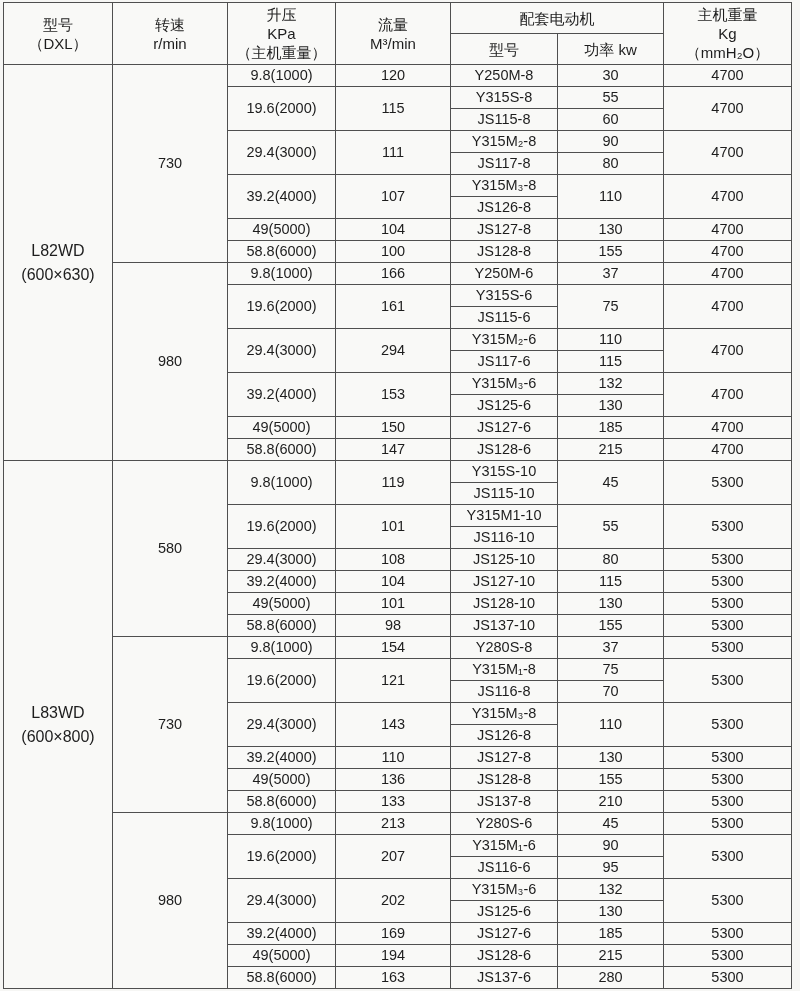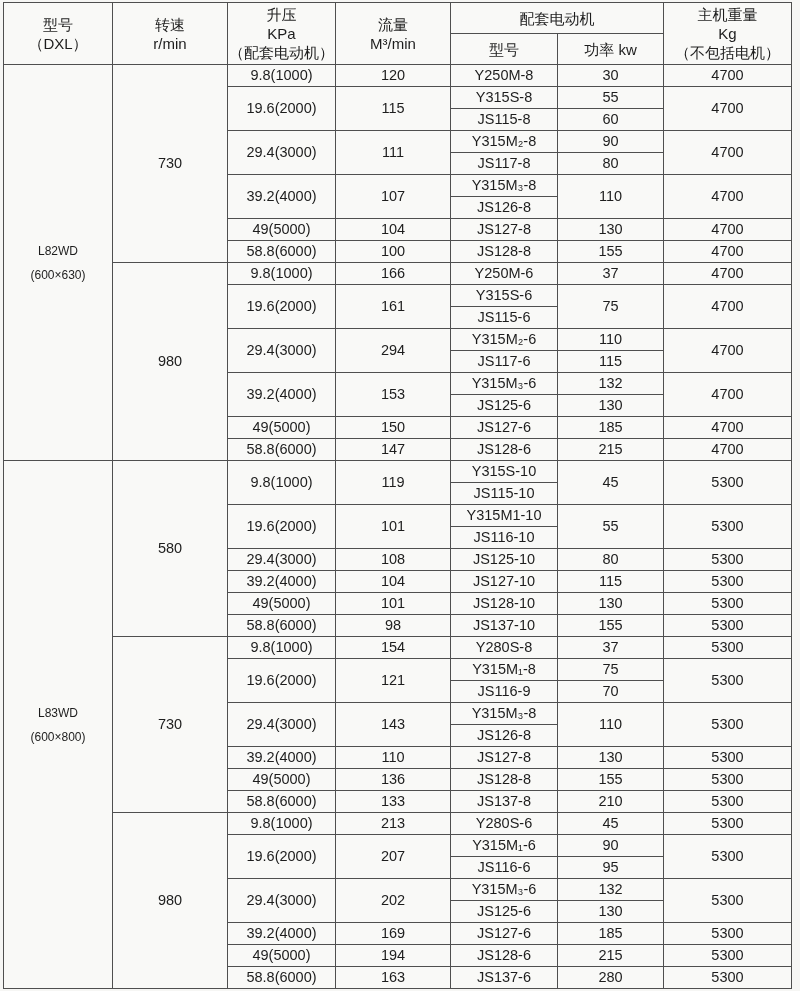--- a/index.html
+++ b/index.html
@@ -23,21 +23,21 @@
     vertical-align:middle;
     padding:0;
     overflow:hidden;
     font-weight:normal;
   }
   .spec thead tr{height:31px;}
   .spec thead th{font-size:15px;line-height:19px;}
   .spec thead th div{line-height:19px;}
   .spec tbody tr{height:22px;}
   .spec tbody td{font-size:14.5px;line-height:21px;}
-  .c-model div{line-height:24px;font-size:12px;}
+  .c-model div{line-height:24px;font-size:16px;}
 </style>
 </head>
 <body>
 
 <table class="spec">
   <colgroup>
     <col style="width:109px">
       <col style="width:115px">
       <col style="width:108px">
     <col style="width:115px">
@@ -51,31 +51,31 @@
         <div>型号</div>
         <div>（DXL）</div>
       </th>
       <th rowspan="2">
         <div>转速</div>
         <div>r/min</div>
       </th>
       <th rowspan="2">
         <div>升压</div>
         <div>KPa</div>
-        <div>（配套电动机）</div>
+        <div>（主机重量）</div>
       </th>
       <th rowspan="2">
         <div>流量</div>
         <div>M³/min</div>
       </th>
       <th colspan="2">配套电动机</th>
       <th rowspan="2">
         <div>主机重量</div>
         <div>Kg</div>
-        <div>（不包括电机）</div>
+        <div>（mmH₂O）</div>
       </th>
     </tr>
     <tr>
       <th>型号</th>
       <th>功率 kw</th>
     </tr>
   </thead>
   <tbody>
     <tr>
       <td rowspan="18" class="c-model">
@@ -251,21 +251,21 @@
       <td>5300</td>
     </tr>
     <tr>
       <td rowspan="2">19.6(2000)</td>
       <td rowspan="2">121</td>
       <td>Y315M₁-8</td>
       <td>75</td>
       <td rowspan="2">5300</td>
     </tr>
     <tr>
-      <td>JS116-9</td>
+      <td>JS116-8</td>
       <td>70</td>
     </tr>
     <tr>
       <td rowspan="2">29.4(3000)</td>
       <td rowspan="2">143</td>
       <td>Y315M₃-8</td>
       <td rowspan="2">110</td>
       <td rowspan="2">5300</td>
     </tr>
     <tr>

